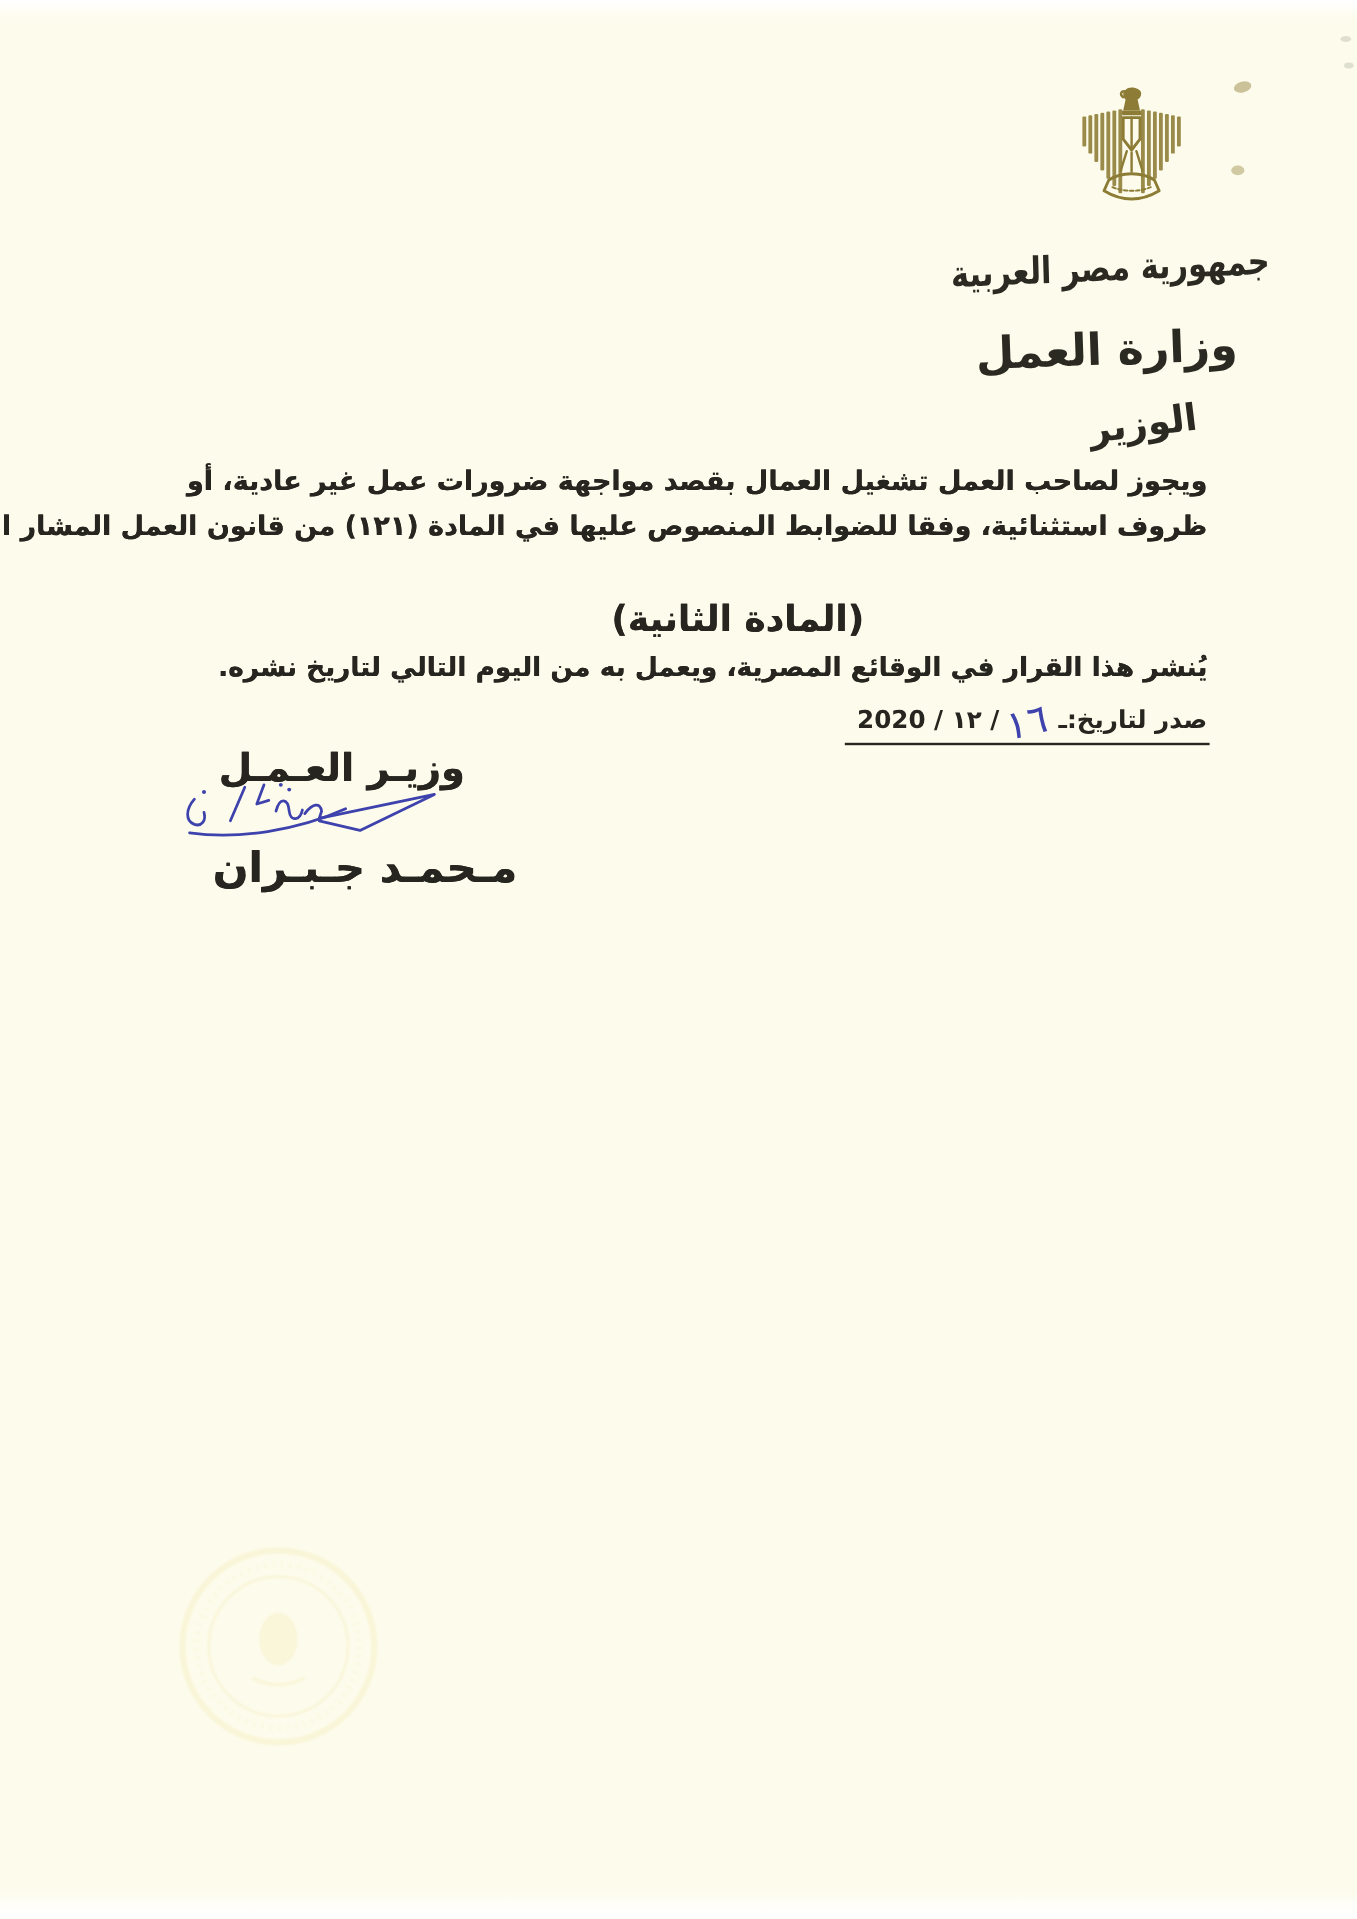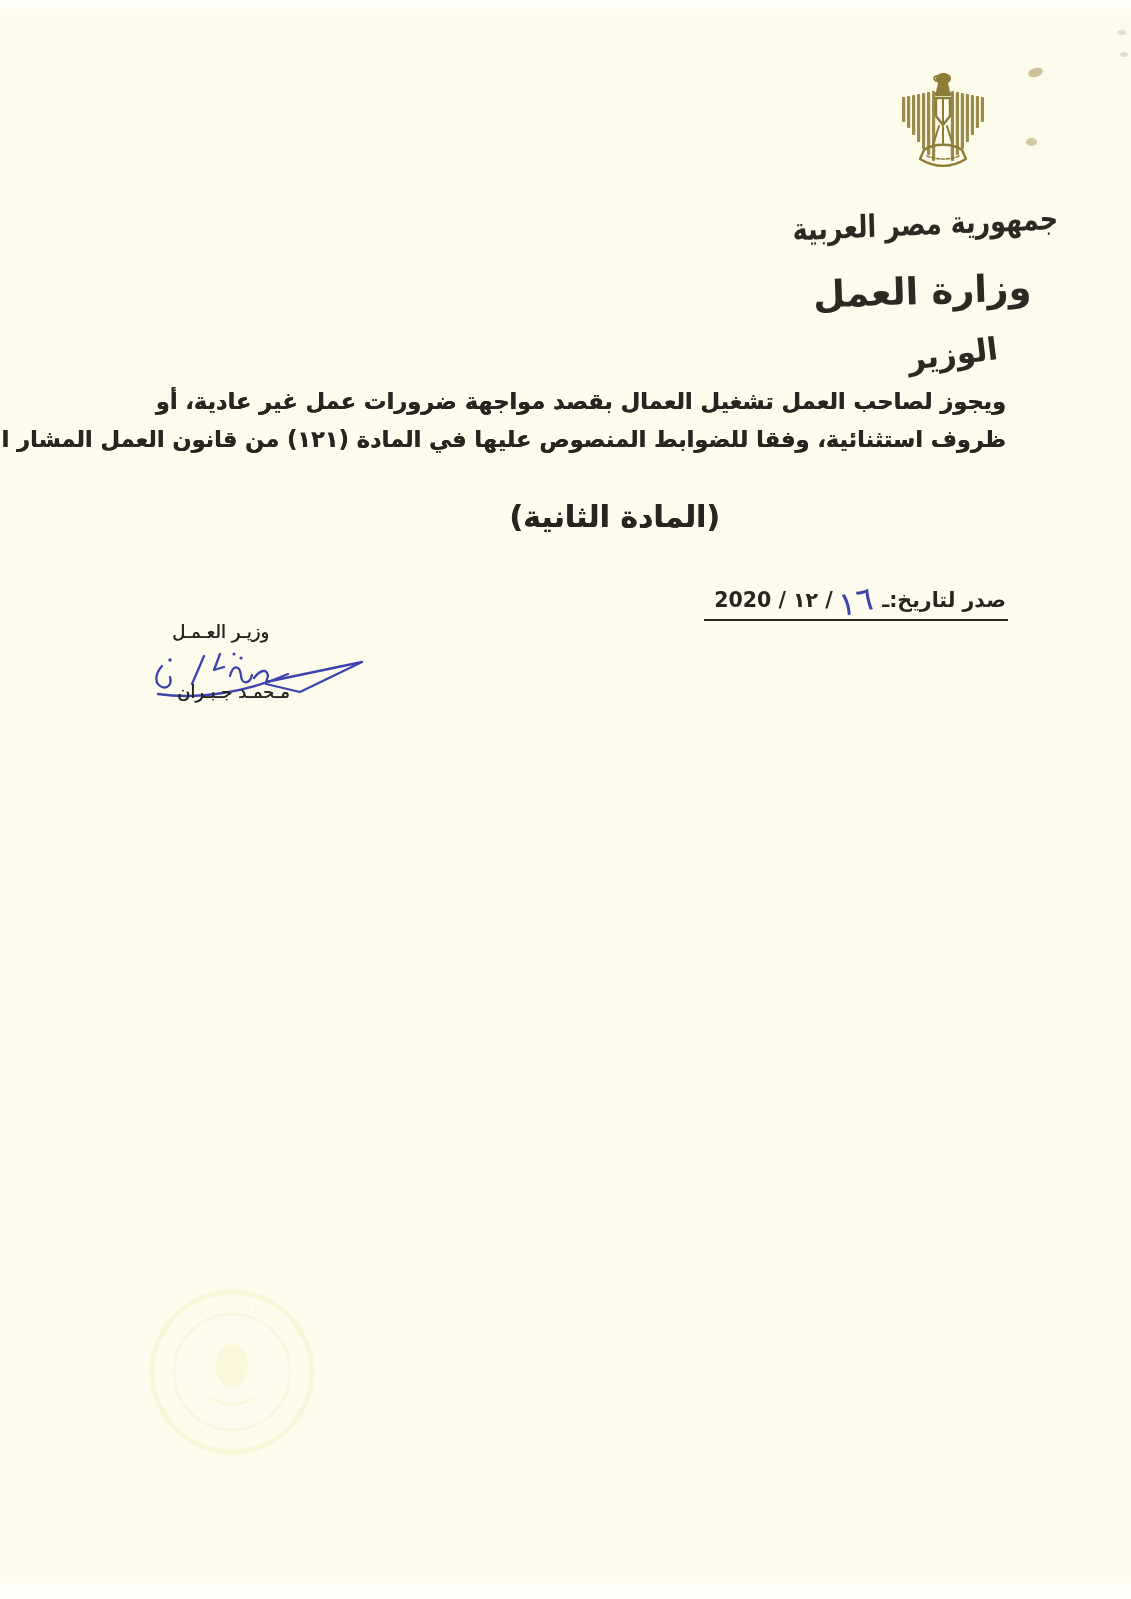--- a/index.html
+++ b/index.html
@@ -23,23 +23,23 @@
 
   .para{position:absolute;top:382px;right:125px;direction:rtl;font-weight:bold;font-size:22.5px;line-height:38px;text-shadow:.3px 0 0 currentColor;}
   .para div{white-space:nowrap;text-align:right;}
 
   .heading{position:absolute;top:499px;right:411px;direction:rtl;font-weight:bold;font-size:30px;white-space:nowrap;text-shadow:.3px 0 0 currentColor;}
   .publish{position:absolute;top:544px;right:125px;direction:rtl;font-weight:bold;font-size:22px;white-space:nowrap;text-shadow:.3px 0 0 currentColor;}
 
   .dateline{position:absolute;top:588px;right:123px;direction:rtl;font-weight:bold;font-size:20.5px;white-space:nowrap;border-bottom:2.2px solid var(--ink);padding:0 2px 7px 10px;}
   .hand{display:inline-block;color:var(--signature);font-weight:normal;font-size:33px;line-height:18px;transform:rotate(-14deg) skewX(-8deg);vertical-align:-6px;margin:0 9px 0 5px;}
 
-  .sig-title{position:absolute;top:621px;left:172px;direction:rtl;font-weight:normal;font-size:18px;white-space:nowrap;text-shadow:.4px 0 0 currentColor;}
+  .sig-title{position:absolute;top:621px;left:182px;direction:rtl;font-weight:bold;font-size:32px;white-space:nowrap;text-shadow:.4px 0 0 currentColor;}
   .sig-ink{position:absolute;left:146px;top:648px;width:232px;height:56px;}
-  .sig-name{position:absolute;top:681px;left:177px;direction:rtl;font-weight:normal;font-size:18px;white-space:nowrap;text-shadow:.4px 0 0 currentColor;}
+  .sig-name{position:absolute;top:704px;left:177px;direction:rtl;font-weight:bold;font-size:35px;white-space:nowrap;text-shadow:.4px 0 0 currentColor;}
 
   .stamp{position:absolute;left:146px;top:1286px;width:172px;height:172px;opacity:.5;filter:blur(.7px);}
   .sealstroke{stroke:var(--seal);}
   .sealfill{fill:var(--seal);}
 
   .speck{position:absolute;border-radius:50%;background:var(--gold);}
   .speck.s1{left:1028px;top:68px;width:15px;height:9px;opacity:.45;transform:rotate(-15deg);}
   .speck.s2{left:1026px;top:138px;width:11px;height:8px;opacity:.4;}
   .speck.s3{left:1117px;top:30px;width:9px;height:5px;opacity:.3;background:#9a9a8a;}
   .speck.s4{left:1120px;top:52px;width:8px;height:5px;opacity:.3;background:#9a9a8a;}
@@ -83,20 +83,21 @@
   <div class="lh lh-republic">جمهورية مصر العربية</div>
   <div class="lh lh-ministry">وزارة العمل</div>
   <div class="lh lh-minister">الوزير</div>
 
   <div class="para">
     <div>ويجوز لصاحب العمل تشغيل العمال بقصد مواجهة ضرورات عمل غير عادية، أو</div>
     <div>ظروف استثنائية، وفقا للضوابط المنصوص عليها في المادة (١٢١) من قانون العمل المشار اليه.</div>
   </div>
 
   <div class="heading">(المادة الثانية)</div>
+  <div class="publish">يُنشر هذا القرار في الوقائع المصرية، ويعمل به من اليوم التالي لتاريخ نشره.</div>
 
   <div class="dateline">
     <span>صدر لتاريخ:ـ</span><span class="hand">١٦</span><span>/ ١٢ / 2020</span>
   </div>
 
   <div class="sig-title">وزيـر العـمـل</div>
   <svg class="sig-ink" viewBox="0 0 232 56" aria-hidden="true">
     <g fill="none" stroke="var(--signature)" stroke-width="2.3" stroke-linecap="round" stroke-linejoin="round">
       <path d="M16 18c-7 8-8 18 0 21 6 2 10-3 8-10"></path>
       <circle cx="24" cy="12" r="1.7" fill="var(--signature)" stroke="none"></circle>

